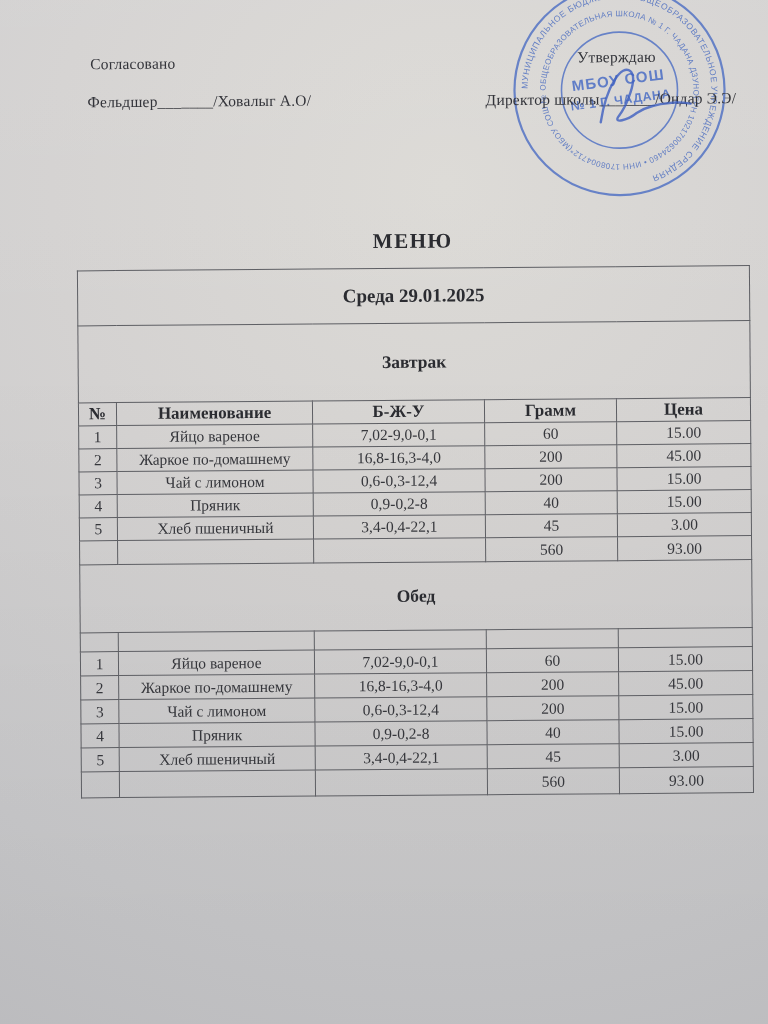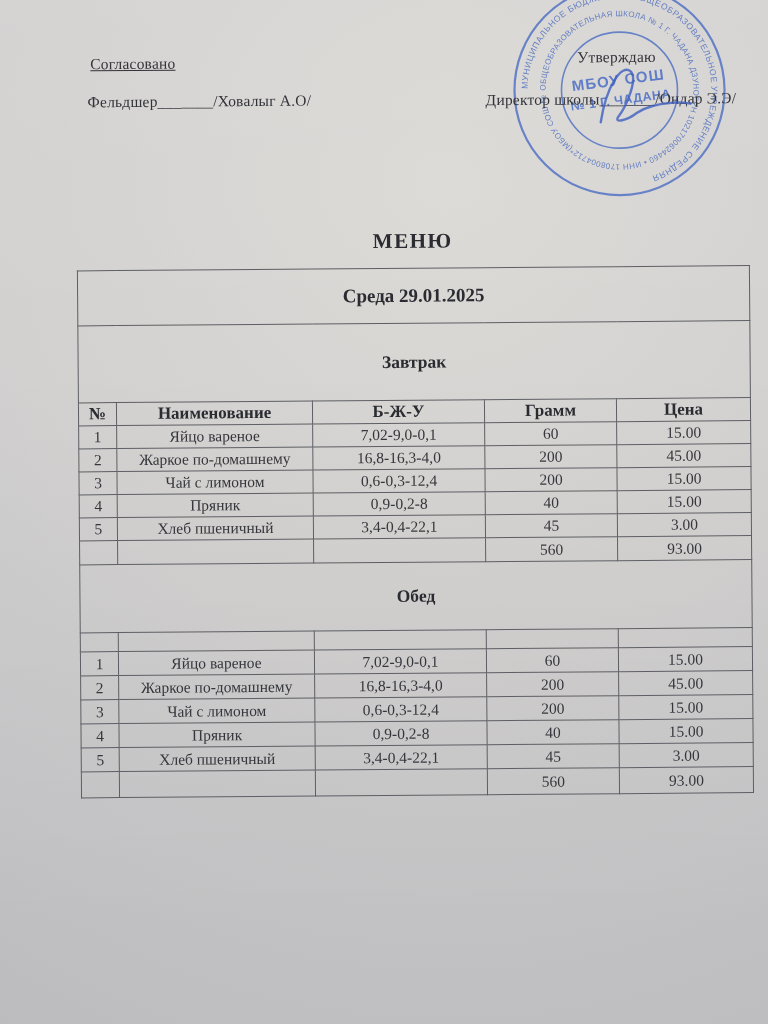--- a/index.html
+++ b/index.html
@@ -66,21 +66,21 @@
     </text>
     <text font-family="Liberation Sans, sans-serif" font-size="8" fill="#4a6cc0" letter-spacing="0.3">
       <textPath href="#arcInnerBottom" startOffset="0">ОГРН 1021700624460 • ИНН 1708004712*(МБОУ СОШ № 1 Г. ЧАДАНА) • ТЫВА</textPath>
     </text>
     <g transform="rotate(-7 132 112)">
       <text x="132" y="107" text-anchor="middle" font-family="Liberation Sans, sans-serif" font-size="15" font-weight="bold" fill="#466ac4" letter-spacing="1">МБОУ СОШ</text>
       <text x="132" y="126" text-anchor="middle" font-family="Liberation Sans, sans-serif" font-size="12.5" font-weight="bold" fill="#466ac4" letter-spacing="0.5">№ 1 Г. ЧАДАНА</text>
     </g>
   </svg>
 
-  <div class="abs approval-title" style="left:93px;top:53px;text-decoration:underline;">Согласовано</div>
+  <div class="abs approval-title" style="left:93px;top:53px;">Согласовано</div>
   <div class="abs approval-line" style="left:90px;top:91px;">Фельдшер_______/Ховалыг А.О/</div>
 
   <div class="abs approval-title" style="left:580px;top:50px;text-align:right;">Утверждаю</div>
   <div class="abs approval-line" style="left:488px;top:92px;">Директор школы_______/Ондар Э.Э/</div>
 
   <svg class="abs sig-svg" width="130" height="78" viewBox="0 0 130 78">
     <path d="M 28,68 C 34,30 50,10 58,17 C 66,24 54,52 46,62 C 40,70 55,66 64,59 C 74,52 86,50 99,49 C 106,48 112,49 118,50" fill="none" stroke="#3d5fc0" stroke-width="2.4" stroke-linecap="round" stroke-linejoin="round" opacity="0.8"></path>
   </svg>
 
   <div class="abs menu-title">МЕНЮ</div>

